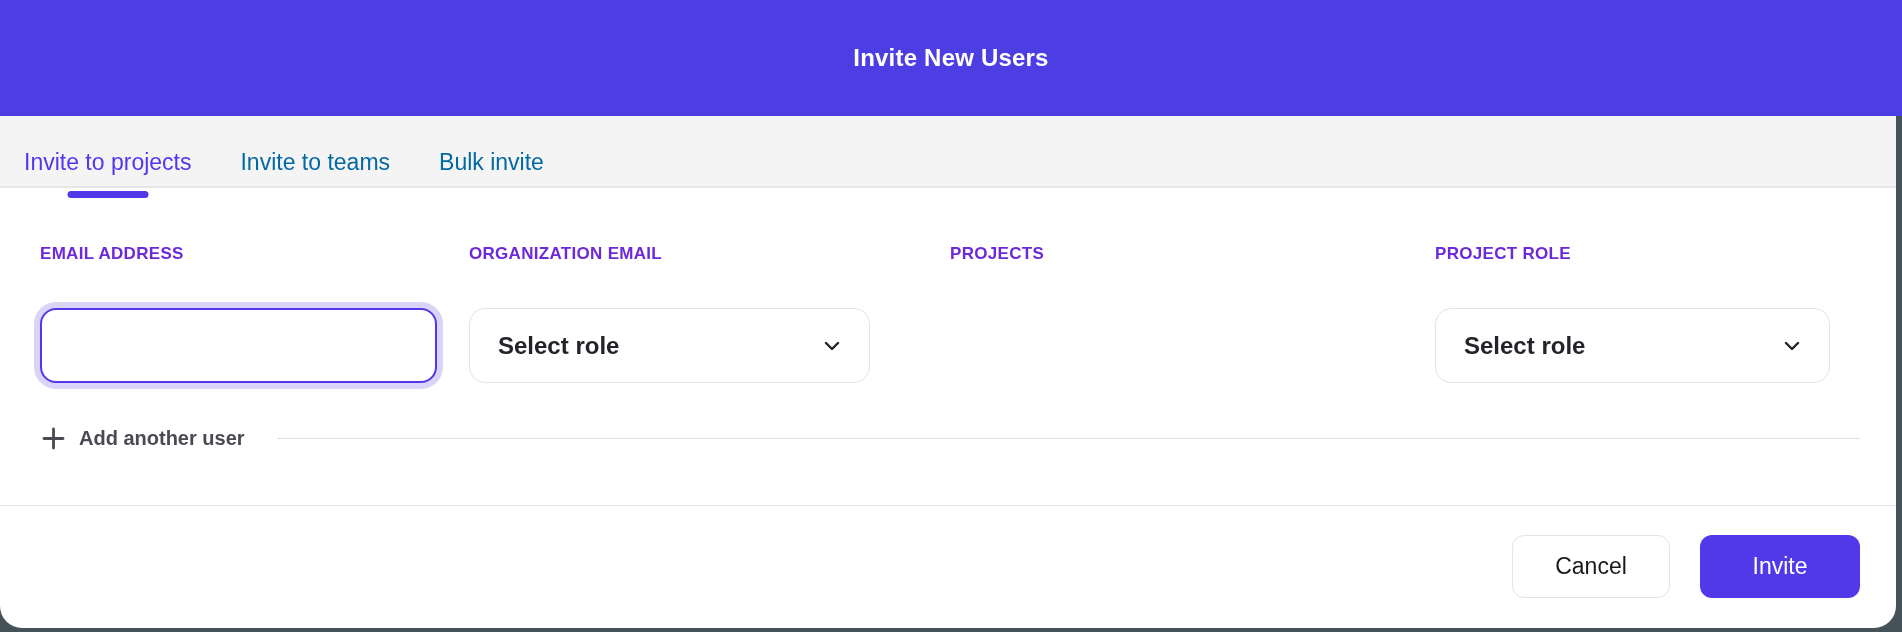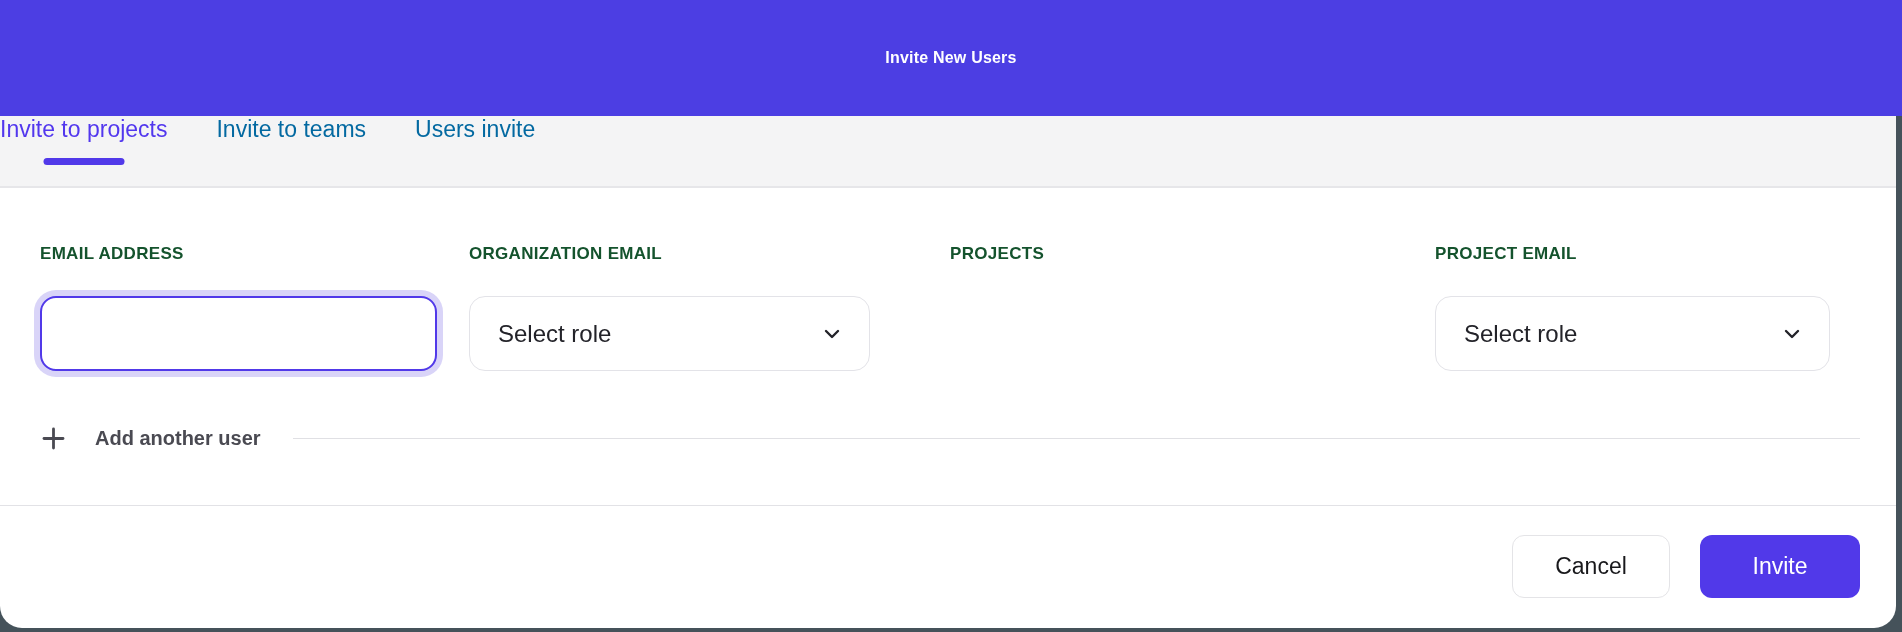--- a/index.html
+++ b/index.html
@@ -7,70 +7,70 @@
     position:relative;width:1902px;height:632px;overflow:hidden;
     background:#45525A;
     font-family:"Liberation Sans", sans-serif;
   }
   
   .dialog-header{
     position:absolute;left:0;top:0;width:1902px;height:116px;
     background:#4C3EE3;display:flex;align-items:center;justify-content:center;
   }
   .dialog-title{
-    color:#ffffff;font-size:16px;font-weight:700;letter-spacing:.2px;
+    color:#ffffff;font-size:24px;font-weight:700;letter-spacing:.2px;
   }
   
   .modal-body{
     position:absolute;left:0;top:116px;width:1896px;height:512px;
     background:#ffffff;border-radius:0 0 22px 22px;
   }
   
   .tabbar{
     position:absolute;left:0;top:0;width:100%;height:72px;
     background:#F4F4F5;border-bottom:2px solid #E6E6E9;
-    display:flex;align-items:flex-start;box-sizing:border-box;gap:49px;
+    display:flex;align-items:flex-end;padding-left:24px;box-sizing:border-box;gap:49px;
   }
   .tab{
     position:relative;font-size:23px;font-weight:500;color:#0369a1;
     padding-bottom:10px;cursor:pointer;white-space:nowrap;
   }
   .tab.active{color:#5237EE;}
   .tab-indicator{
     position:absolute;left:50%;transform:translateX(-50%);
     bottom:-12px;width:81px;height:7px;border-radius:4px;background:#5139E9;
   }
   
   .col{position:absolute;top:128px;}
   .field-label{
-    font-size:17px;font-weight:700;color:#14532d;letter-spacing:.3px;
-    display:block;margin-bottom:32px;
+    font-size:17px;font-weight:700;color:#6d28d9;letter-spacing:.3px;
+    display:block;margin-bottom:44px;
   }
   .email-input{
     box-sizing:border-box;width:397px;height:75px;border-radius:16px;
     border:2px solid #5139E9;outline:none;background:#ffffff;
     box-shadow:0 0 0 6px #D9D4F8;
     font-family:"Liberation Sans", sans-serif;font-size:24px;color:#232329;
     padding:0 22px;
   }
   .select-box{
     box-sizing:border-box;height:75px;border-radius:16px;
     border:1px solid #E3E3E8;background:#ffffff;
     display:flex;align-items:center;justify-content:space-between;
     padding:0 26px 0 28px;cursor:pointer;
   }
-  .select-value{font-size:24px;font-weight:400;color:#232329;}
+  .select-value{font-size:24px;font-weight:700;color:#232329;}
   .chevron{flex:none;}
   
   .add-row{
     position:absolute;left:40px;top:305px;height:34px;right:36px;
     display:flex;align-items:center;
   }
   .add-btn{
-    display:flex;align-items:center;gap:28px;cursor:pointer;flex:none;
+    display:flex;align-items:center;gap:12px;cursor:pointer;flex:none;
   }
   .add-label{font-size:20px;font-weight:600;color:#4A4A52;}
   .add-divider{
     flex:1;height:1px;background:#E0E0E4;margin-left:32px;
   }
   
   .footer-divider{
     position:absolute;left:0;top:389px;width:100%;height:1px;background:#E2E2E6;
   }
   .btn{
@@ -95,21 +95,21 @@
 
     <div class="tabbar">
       <div class="tab active">
         <span>Invite to projects</span>
         <div class="tab-indicator"></div>
       </div>
       <div class="tab">
         <span>Invite to teams</span>
       </div>
       <div class="tab">
-        <span>Users invite</span>
+        <span>Bulk invite</span>
       </div>
     </div>
 
     <div class="col" style="left:40px;width:397px;">
       <span class="field-label">EMAIL ADDRESS</span>
       <input class="email-input" type="text" value="" style="">
     </div>
 
     <div class="col" style="left:469px;width:401px;">
       <span class="field-label">ORGANIZATION EMAIL</span>
@@ -119,21 +119,21 @@
           <polyline points="5,8 11,14 17,8" fill="none" stroke="#232329" stroke-width="2.4" stroke-linecap="round" stroke-linejoin="round"></polyline>
         </svg>
       </div>
     </div>
 
     <div class="col" style="left:950px;width:496px;">
       <span class="field-label">PROJECTS</span>
     </div>
 
     <div class="col" style="left:1435px;width:395px;">
-      <span class="field-label">PROJECT EMAIL</span>
+      <span class="field-label">PROJECT ROLE</span>
       <div class="select-box">
         <span class="select-value">Select role</span>
         <svg class="chevron" width="22" height="22" viewBox="0 0 22 22">
           <polyline points="5,8 11,14 17,8" fill="none" stroke="#232329" stroke-width="2.4" stroke-linecap="round" stroke-linejoin="round"></polyline>
         </svg>
       </div>
     </div>
 
     <div class="add-row">
       <div class="add-btn">

